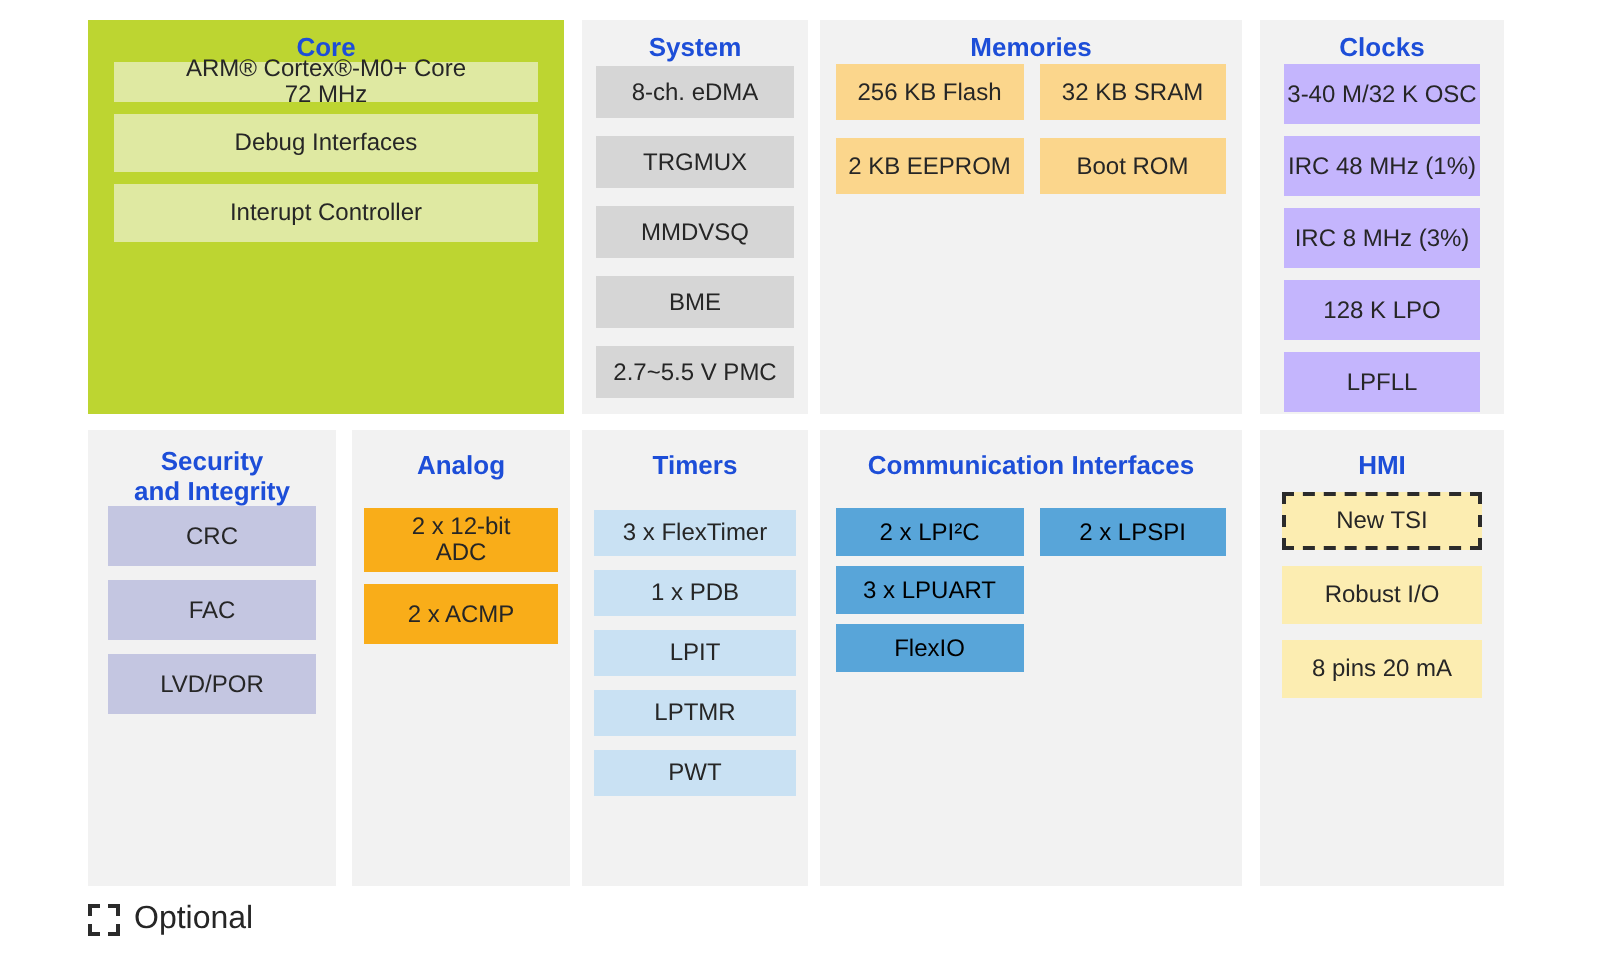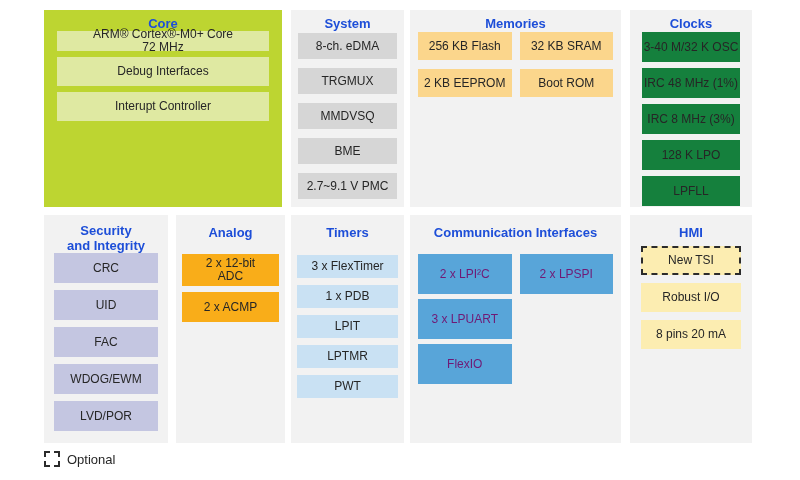--- a/index.html
+++ b/index.html
@@ -33,52 +33,52 @@
   .system{left:291px;top:10px;width:113px;height:197px;}
   .system .blocks{margin:2px 7px 0;gap:9px;}
   .system .block{background:#d6d6d6;height:26px;}
   
   .memories{left:410px;top:10px;width:211px;height:197px;}
   .memories .blocks{margin:1px 8px 0;display:grid;grid-template-columns:1fr 1fr;gap:9px 8px;}
   .memories .block{background:#fbd68c;height:28px;}
   
   .clocks{left:630px;top:10px;width:122px;height:197px;}
   .clocks .blocks{margin:1px 12px 0;gap:6px;}
-  .clocks .block{background:#15803d;height:30px;}
+  .clocks .block{background:#c4b5fd;height:30px;}
   
   .security{left:44px;top:215px;width:124px;height:228px;}
   .security .panel-title{padding-top:8px;}
   .security .blocks{margin:0 10px;gap:7px;}
   .security .block{background:#c4c6e1;height:30px;}
   
   .analog{left:176px;top:215px;width:109px;height:228px;}
   .analog .blocks{margin:14px 6px 0;gap:6px;}
   .analog .block{background:#f9ad19;height:30px;}
   .analog .block.tall{height:32px;}
   
   .timers{left:291px;top:215px;width:113px;height:228px;}
   .timers .blocks{margin:15px 6px 0;gap:7px;}
   .timers .block{background:#c9e1f3;height:23px;}
   
   .comm{left:410px;top:215px;width:211px;height:228px;}
   .comm .blocks{margin:14px 8px 0;display:grid;grid-template-columns:1fr 1fr;gap:5px 8px;}
-  .comm .block{background:#58a5d9;height:40px;color:#701a75;}
+  .comm .block{background:#58a5d9;height:24px;color:#000000;}
   .comm .spacer{background:transparent;}
   
   .hmi{left:630px;top:215px;width:122px;height:228px;}
   .hmi .blocks{margin:6px 11px 0;gap:8px;}
   .hmi .block{background:#fcedb1;height:29px;}
   .hmi .block.optional{border:2px dashed #2b2b2b;}
   
   .legend{position:absolute;left:44px;top:451px;display:flex;align-items:center;gap:7px;}
   .legend-box{
     width:12px;height:12px;border:2px dashed #2b2b2b;background:#ffffff;
     display:inline-block;box-sizing:content-box;
   }
-  .legend-label{font-size:13px;color:#262626;}
+  .legend-label{font-size:16px;color:#262626;}
 </style>
 </head>
 <body>
 
 <div class="panel core top-row">
   <div class="panel-title">Core</div>
   <div class="blocks">
     <div class="block tall">ARM® Cortex®-M0+ Core
 72 MHz</div>
     <div class="block">Debug Interfaces</div>
@@ -86,21 +86,21 @@
   </div>
 </div>
 
 <div class="panel system lightpanel top-row">
   <div class="panel-title">System</div>
   <div class="blocks">
     <div class="block">8-ch. eDMA</div>
     <div class="block">TRGMUX</div>
     <div class="block">MMDVSQ</div>
     <div class="block">BME</div>
-    <div class="block">2.7~9.1 V PMC</div>
+    <div class="block">2.7~5.5 V PMC</div>
   </div>
 </div>
 
 <div class="panel memories lightpanel top-row">
   <div class="panel-title">Memories</div>
   <div class="blocks">
     <div class="block">256 KB Flash</div>
     <div class="block">32 KB SRAM</div>
     <div class="block">2 KB EEPROM</div>
     <div class="block">Boot ROM</div>
@@ -116,23 +116,21 @@
     <div class="block">128 K LPO</div>
     <div class="block">LPFLL</div>
   </div>
 </div>
 
 <div class="panel security lightpanel">
   <div class="panel-title">Security
 and Integrity</div>
   <div class="blocks">
     <div class="block">CRC</div>
-    <div class="block">UID</div>
     <div class="block">FAC</div>
-    <div class="block">WDOG/EWM</div>
     <div class="block">LVD/POR</div>
   </div>
 </div>
 
 <div class="panel analog lightpanel">
   <div class="panel-title bottom-row-title">Analog</div>
   <div class="blocks">
     <div class="block tall">2 x 12-bit
 ADC</div>
     <div class="block">2 x ACMP</div>

